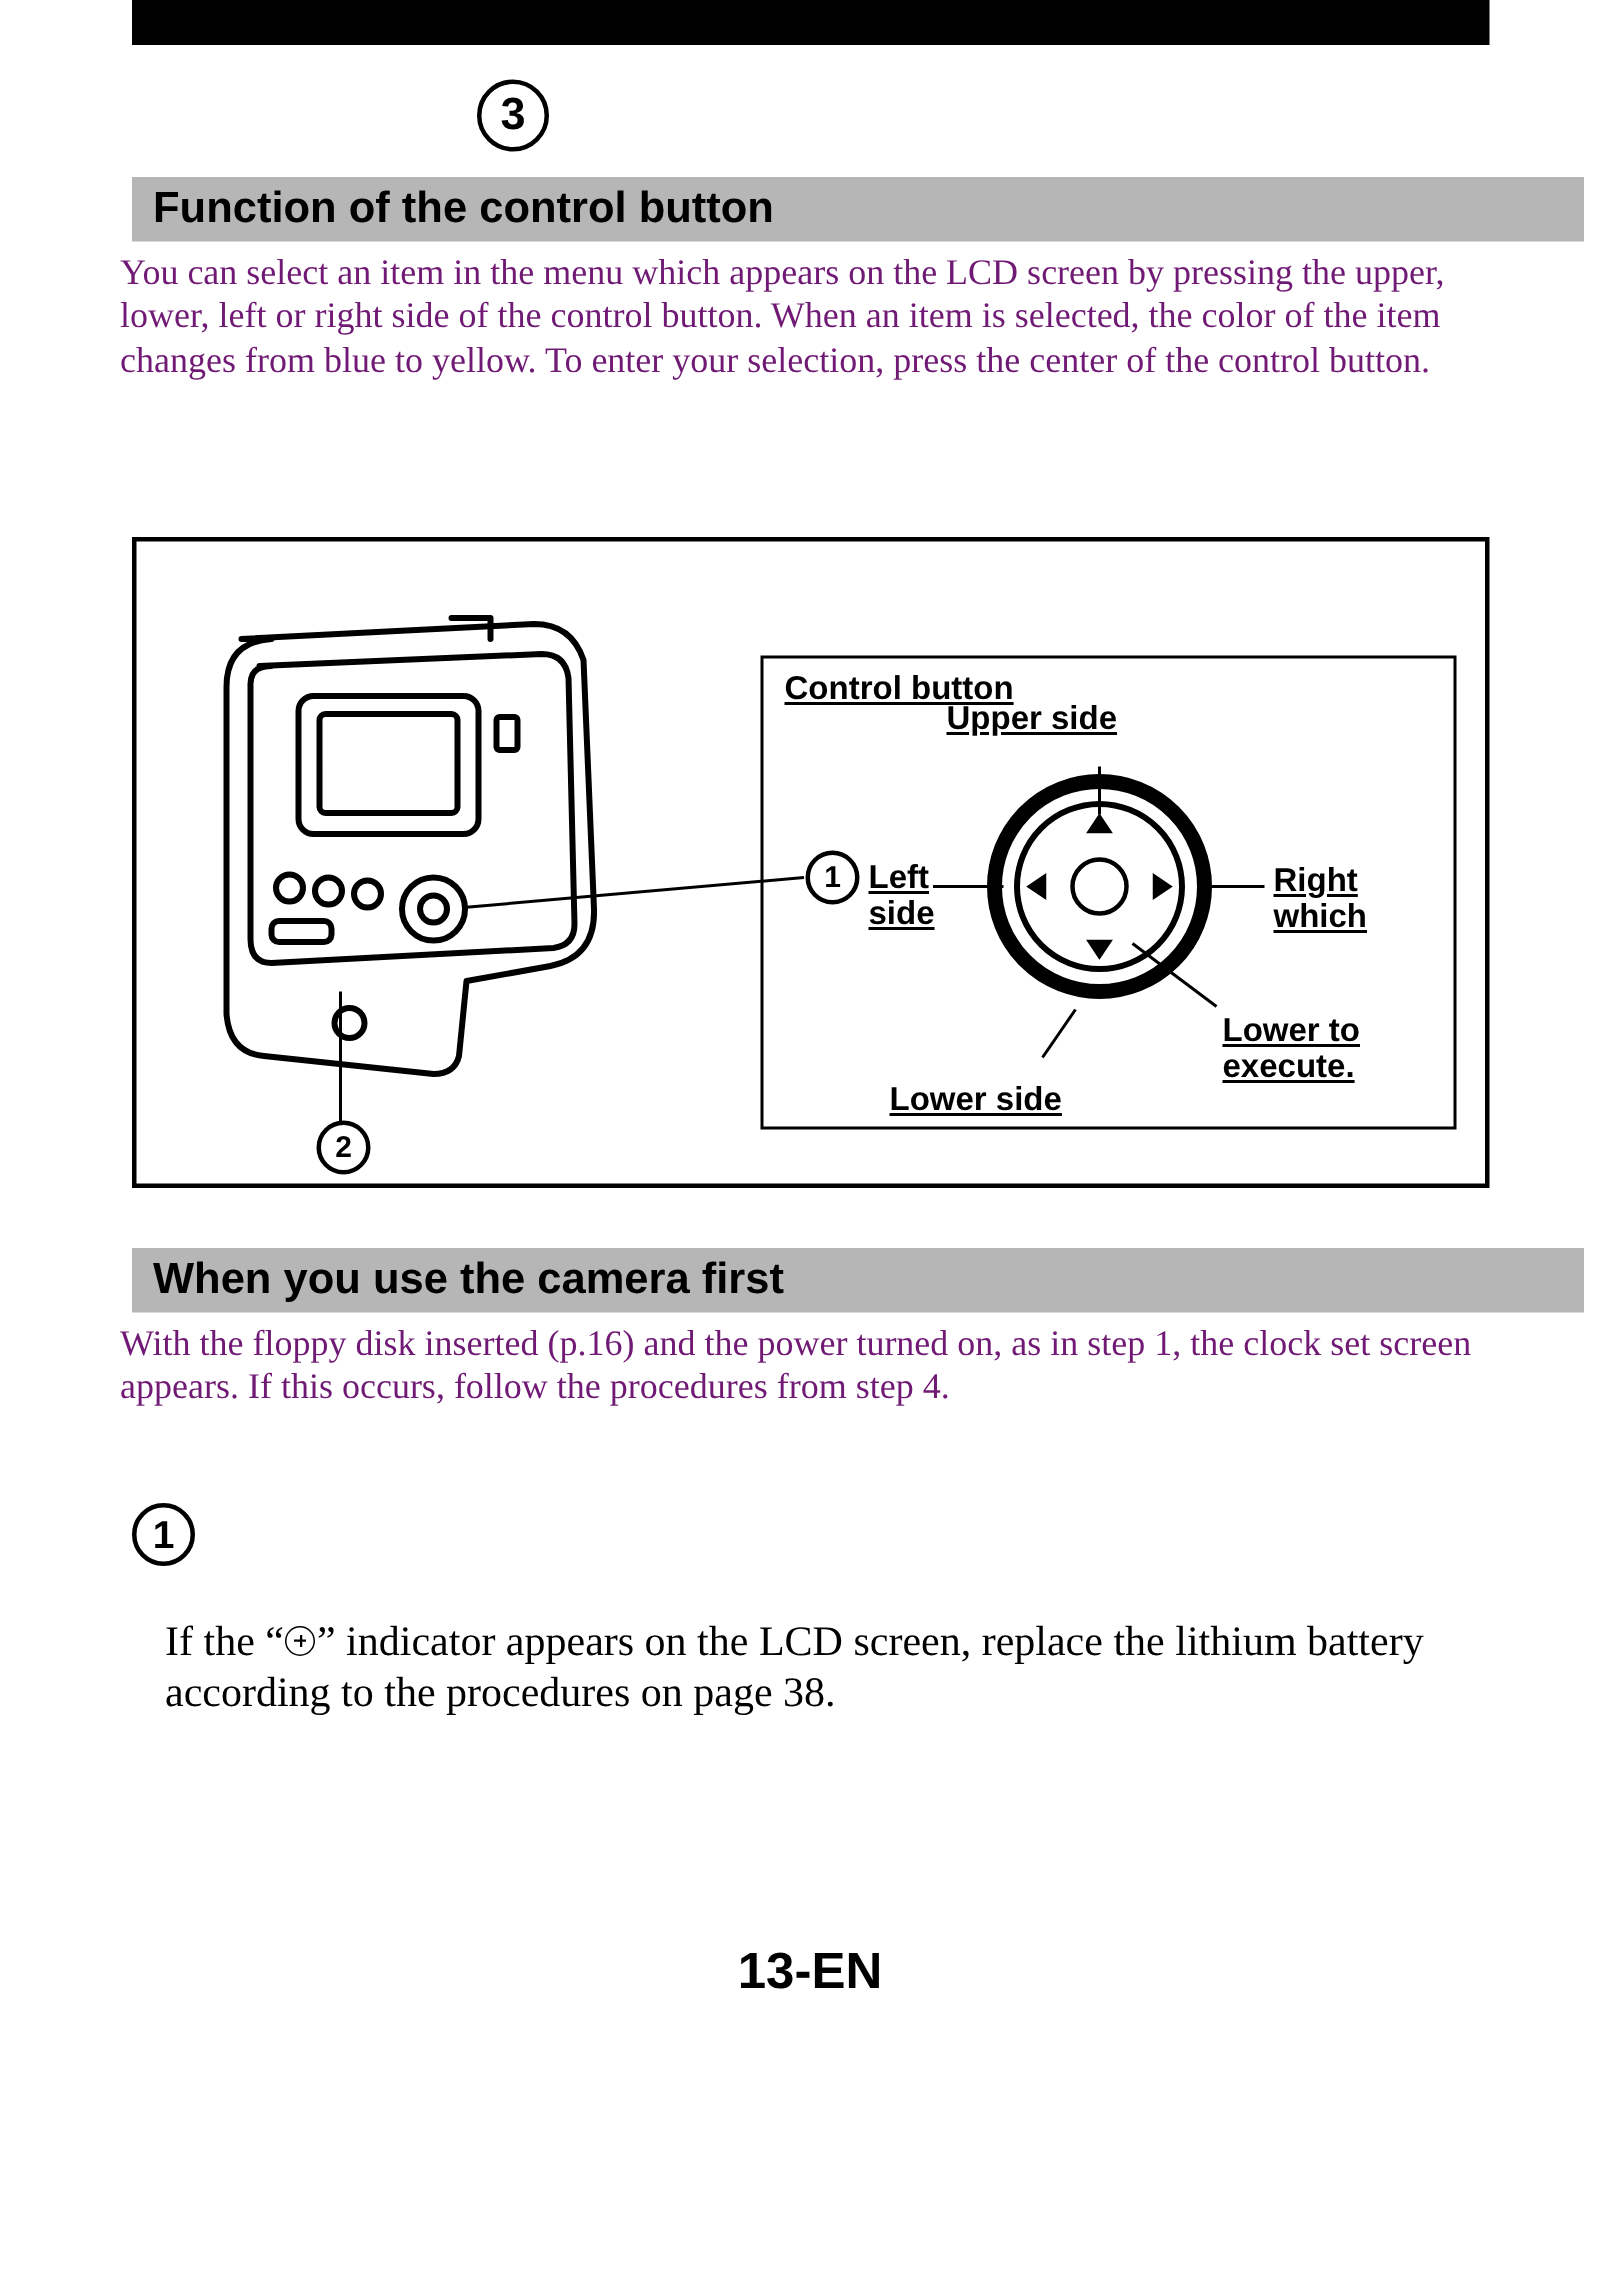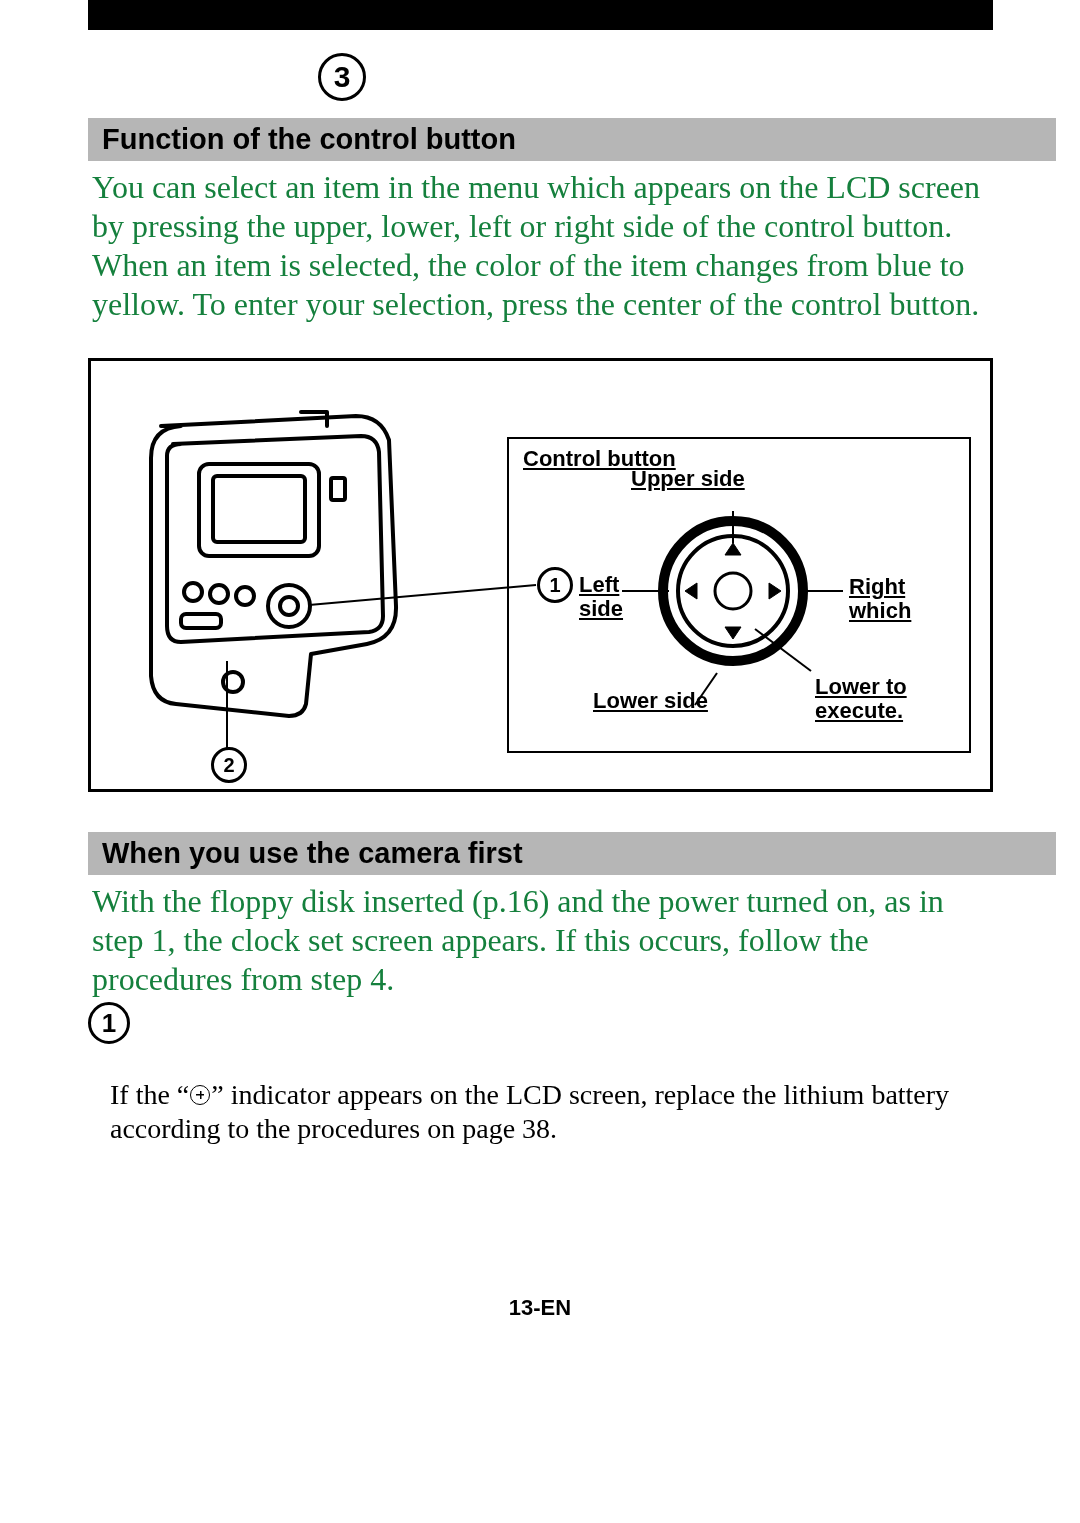--- a/index.html
+++ b/index.html
@@ -25,22 +25,22 @@
   .section-head{
     position:absolute;left:88px;width:968px;
     background:#b6b6b6;
     font-family:Arial,Helvetica,sans-serif;font-weight:700;
     font-size:29px;color:#000;
     padding:5px 14px;box-sizing:border-box;
   }
   #sec1{top:118px}
   #sec2{top:832px}
   .bodytext{
-    position:absolute;left:92px;width:905px;
-    font-size:32px;line-height:1.22;color:#15803d;
+    position:absolute;left:80px;width:905px;
+    font-size:24px;line-height:1.22;color:#701a75;
   }
   #p1{top:168px}
   #p2{top:882px}
   
   .figbox{
     position:absolute;left:88px;top:358px;
     width:905px;height:434px;
     border:3px solid #000;box-sizing:border-box;
   }
   .figbox svg{position:absolute}
@@ -72,21 +72,21 @@
   #step1text .inline-icon::before{
     content:"";position:absolute;left:50%;top:50%;
     width:8px;height:8px;margin-left:-4px;margin-top:-4px;
     background:
       linear-gradient(#000,#000) center/1.5px 100% no-repeat,
       linear-gradient(#000,#000) center/100% 1.5px no-repeat;
   }
   .page-num{
     position:absolute;left:0;right:0;top:1295px;
     text-align:center;font-family:Arial,Helvetica,sans-serif;
-    font-weight:700;font-size:22px;
+    font-weight:700;font-size:34px;
   }
 </style>
 </head>
 <body>
 
 <div class="blackbar"></div>
 
 <div class="step-circle big-num">3</div>
 
 <div id="sec1" class="section-head">Function of the control button</div>
@@ -156,21 +156,21 @@
       <line x1="292" y1="154" x2="336" y2="154"></line>
       <line x1="210" y1="236" x2="188" y2="268"></line>
       <line x1="248" y1="192" x2="304" y2="234"></line>
     </g>
   </svg>
 
   <div class="lbl" style="left:432px;top:86px">Control button</div>
   <div class="lbl" style="left:540px;top:106px">Upper side</div>
   <div class="lbl" style="left:488px;top:212px;width:60px">Left side</div>
   <div class="lbl" style="left:758px;top:214px;width:70px">Right which</div>
-  <div class="lbl" style="left:502px;top:328px">Lower side</div>
+  <div class="lbl" style="left:502px;top:360px">Lower side</div>
   <div class="lbl" style="left:724px;top:314px;width:120px">Lower to execute.</div>
 </div>
 
 <div id="sec2" class="section-head">When you use the camera first</div>
 <div id="p2" class="bodytext">With the floppy disk inserted (p.16) and the power turned on, as in step 1, the clock set screen appears. If this occurs, follow the procedures from step 4.</div>
 
 <div id="step1num" class="step-circle">1</div>
 <div id="step1text">
   <span>If the “</span><span class="inline-icon"></span><span>” indicator appears on the LCD screen, replace the lithium battery according to the procedures on page 38.</span>
 </div>

